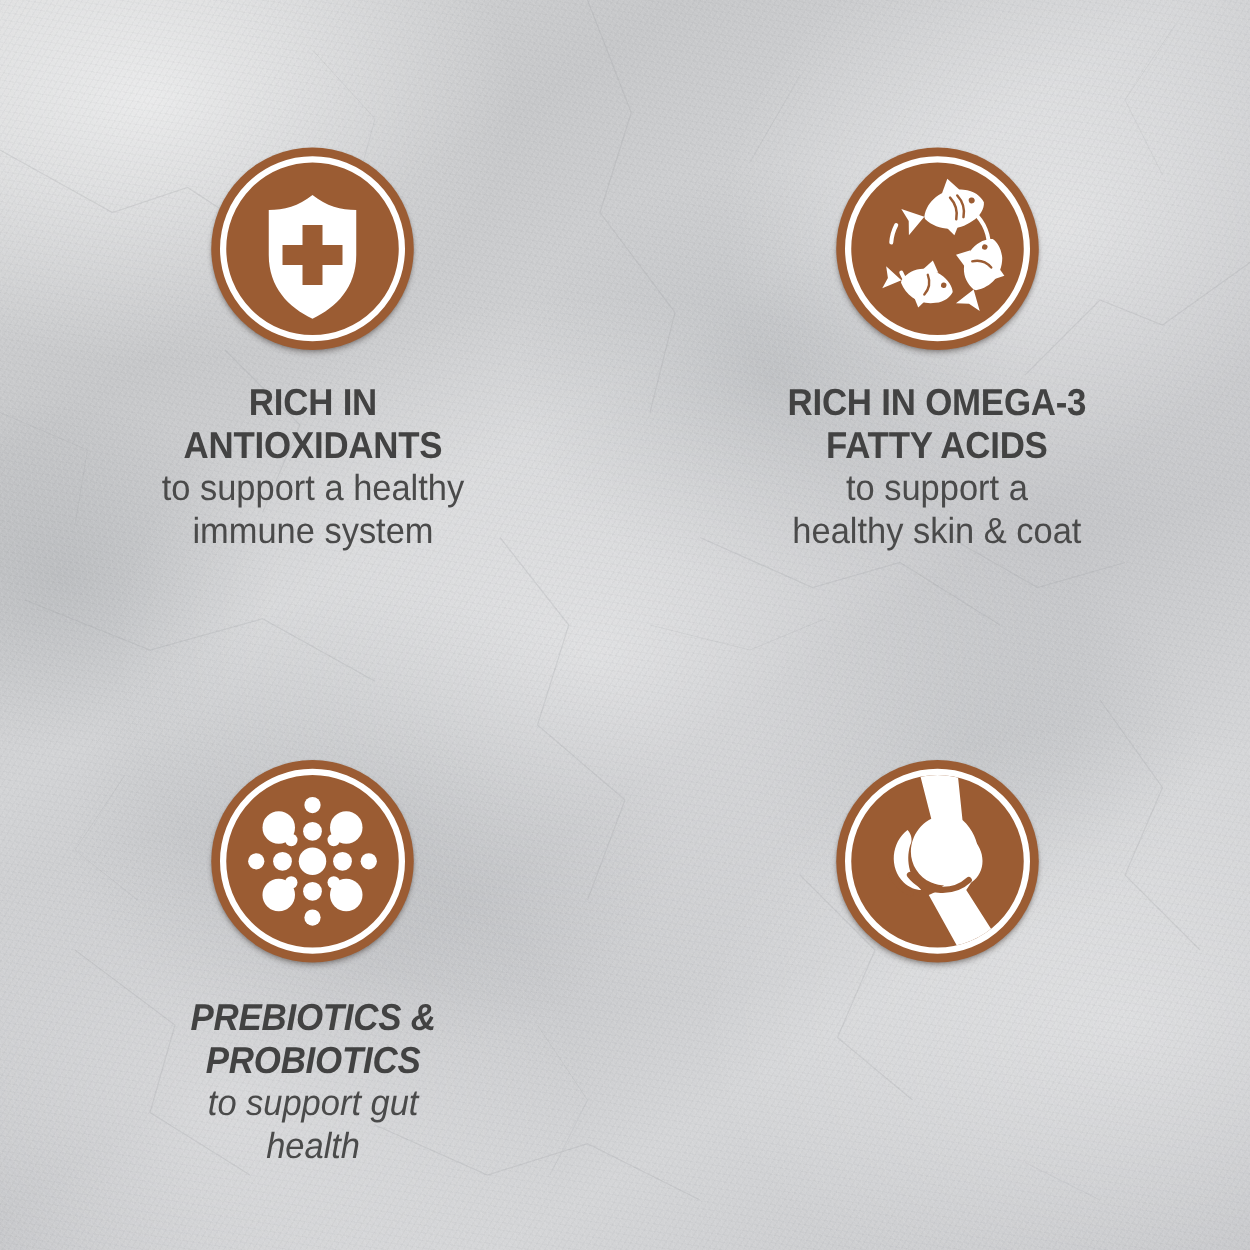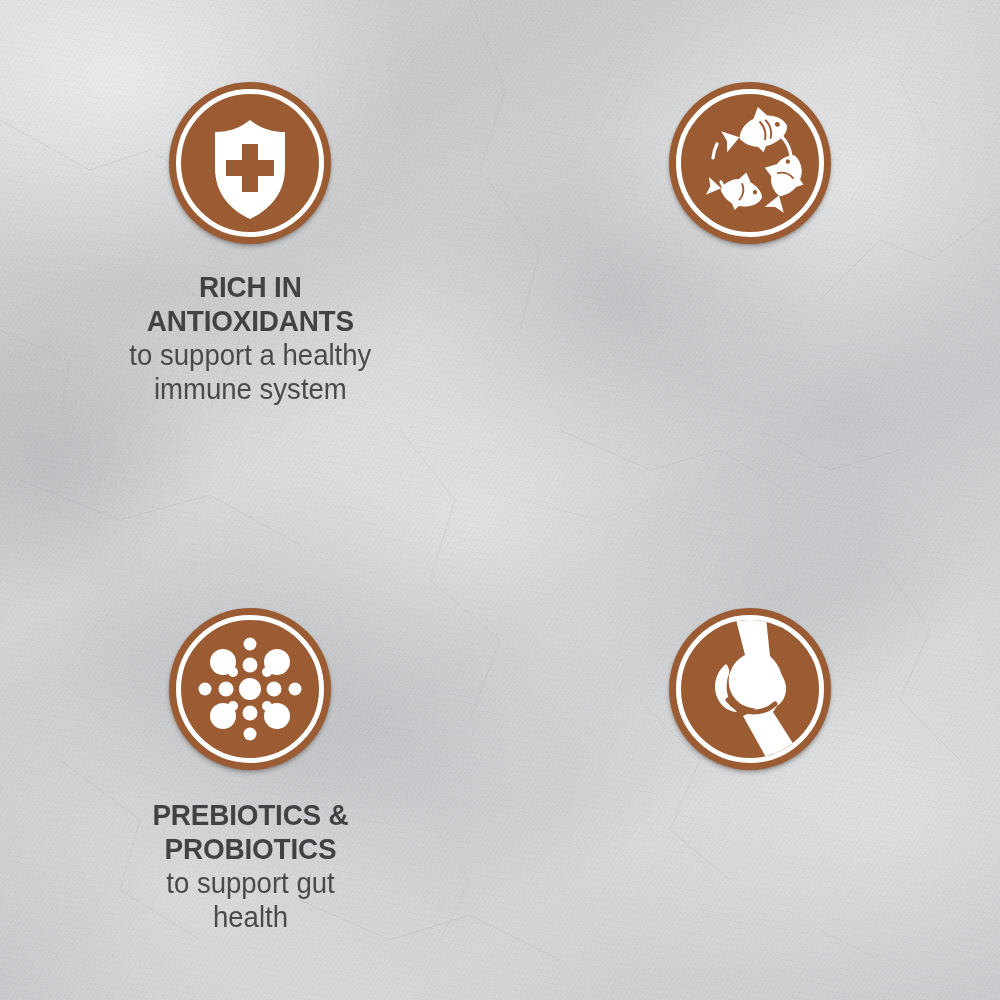--- a/index.html
+++ b/index.html
@@ -62,22 +62,22 @@
     grid-template-columns: 500px 500px;
     grid-template-rows: 500px 500px;
   }
 
   .feature {
     display: flex;
     flex-direction: column;
     align-items: center;
   }
 
-  .feature.row1 { padding-top: 82px; }
-  .feature.row2 { padding-top: 108px; }
+  .feature.row1 { padding-top: 118px; }
+  .feature.row2 { padding-top: 108px; font-style: italic; }
 
   .badge {
     width: 162px;
     height: 162px;
     border-radius: 50%;
     background: #9b5c33;
     position: relative;
     flex: none;
     box-shadow:
       0 3px 4px rgba(60,50,45,.30),
@@ -231,20 +231,26 @@
           <path d="M-10 0 L-25 -10 L-22 0 L-25 10 Z"></path>
           <path d="M5 -12 L12 -22 L19 -12 Z"></path>
           <path d="M2 12 L8 20 L14 12 Z"></path>
           <circle cx="25" cy="-2" r="2.2" fill="#9b5c33"></circle>
         </g>
         <g stroke="#9b5c33" stroke-width="1.9" fill="none" stroke-linecap="round" transform="translate(113,104) rotate(-72)">
           <path d="M11 -8 C14 -3 14 3 11 8"></path>
         </g>
       </svg>
     </div>
+    <div class="caption">
+      <div class="headline">RICH IN OMEGA-3
+FATTY ACIDS</div>
+      <div class="subline">to support a
+healthy skin &amp; coat</div>
+    </div>
   </div>
 
   <div class="feature row2">
     <div class="badge">
       <svg viewBox="0 0 162 162">
         <g fill="#ffffff">
 
           <circle cx="81" cy="81" r="11"></circle>
 
           <circle cx="81" cy="57" r="7.5"></circle>

